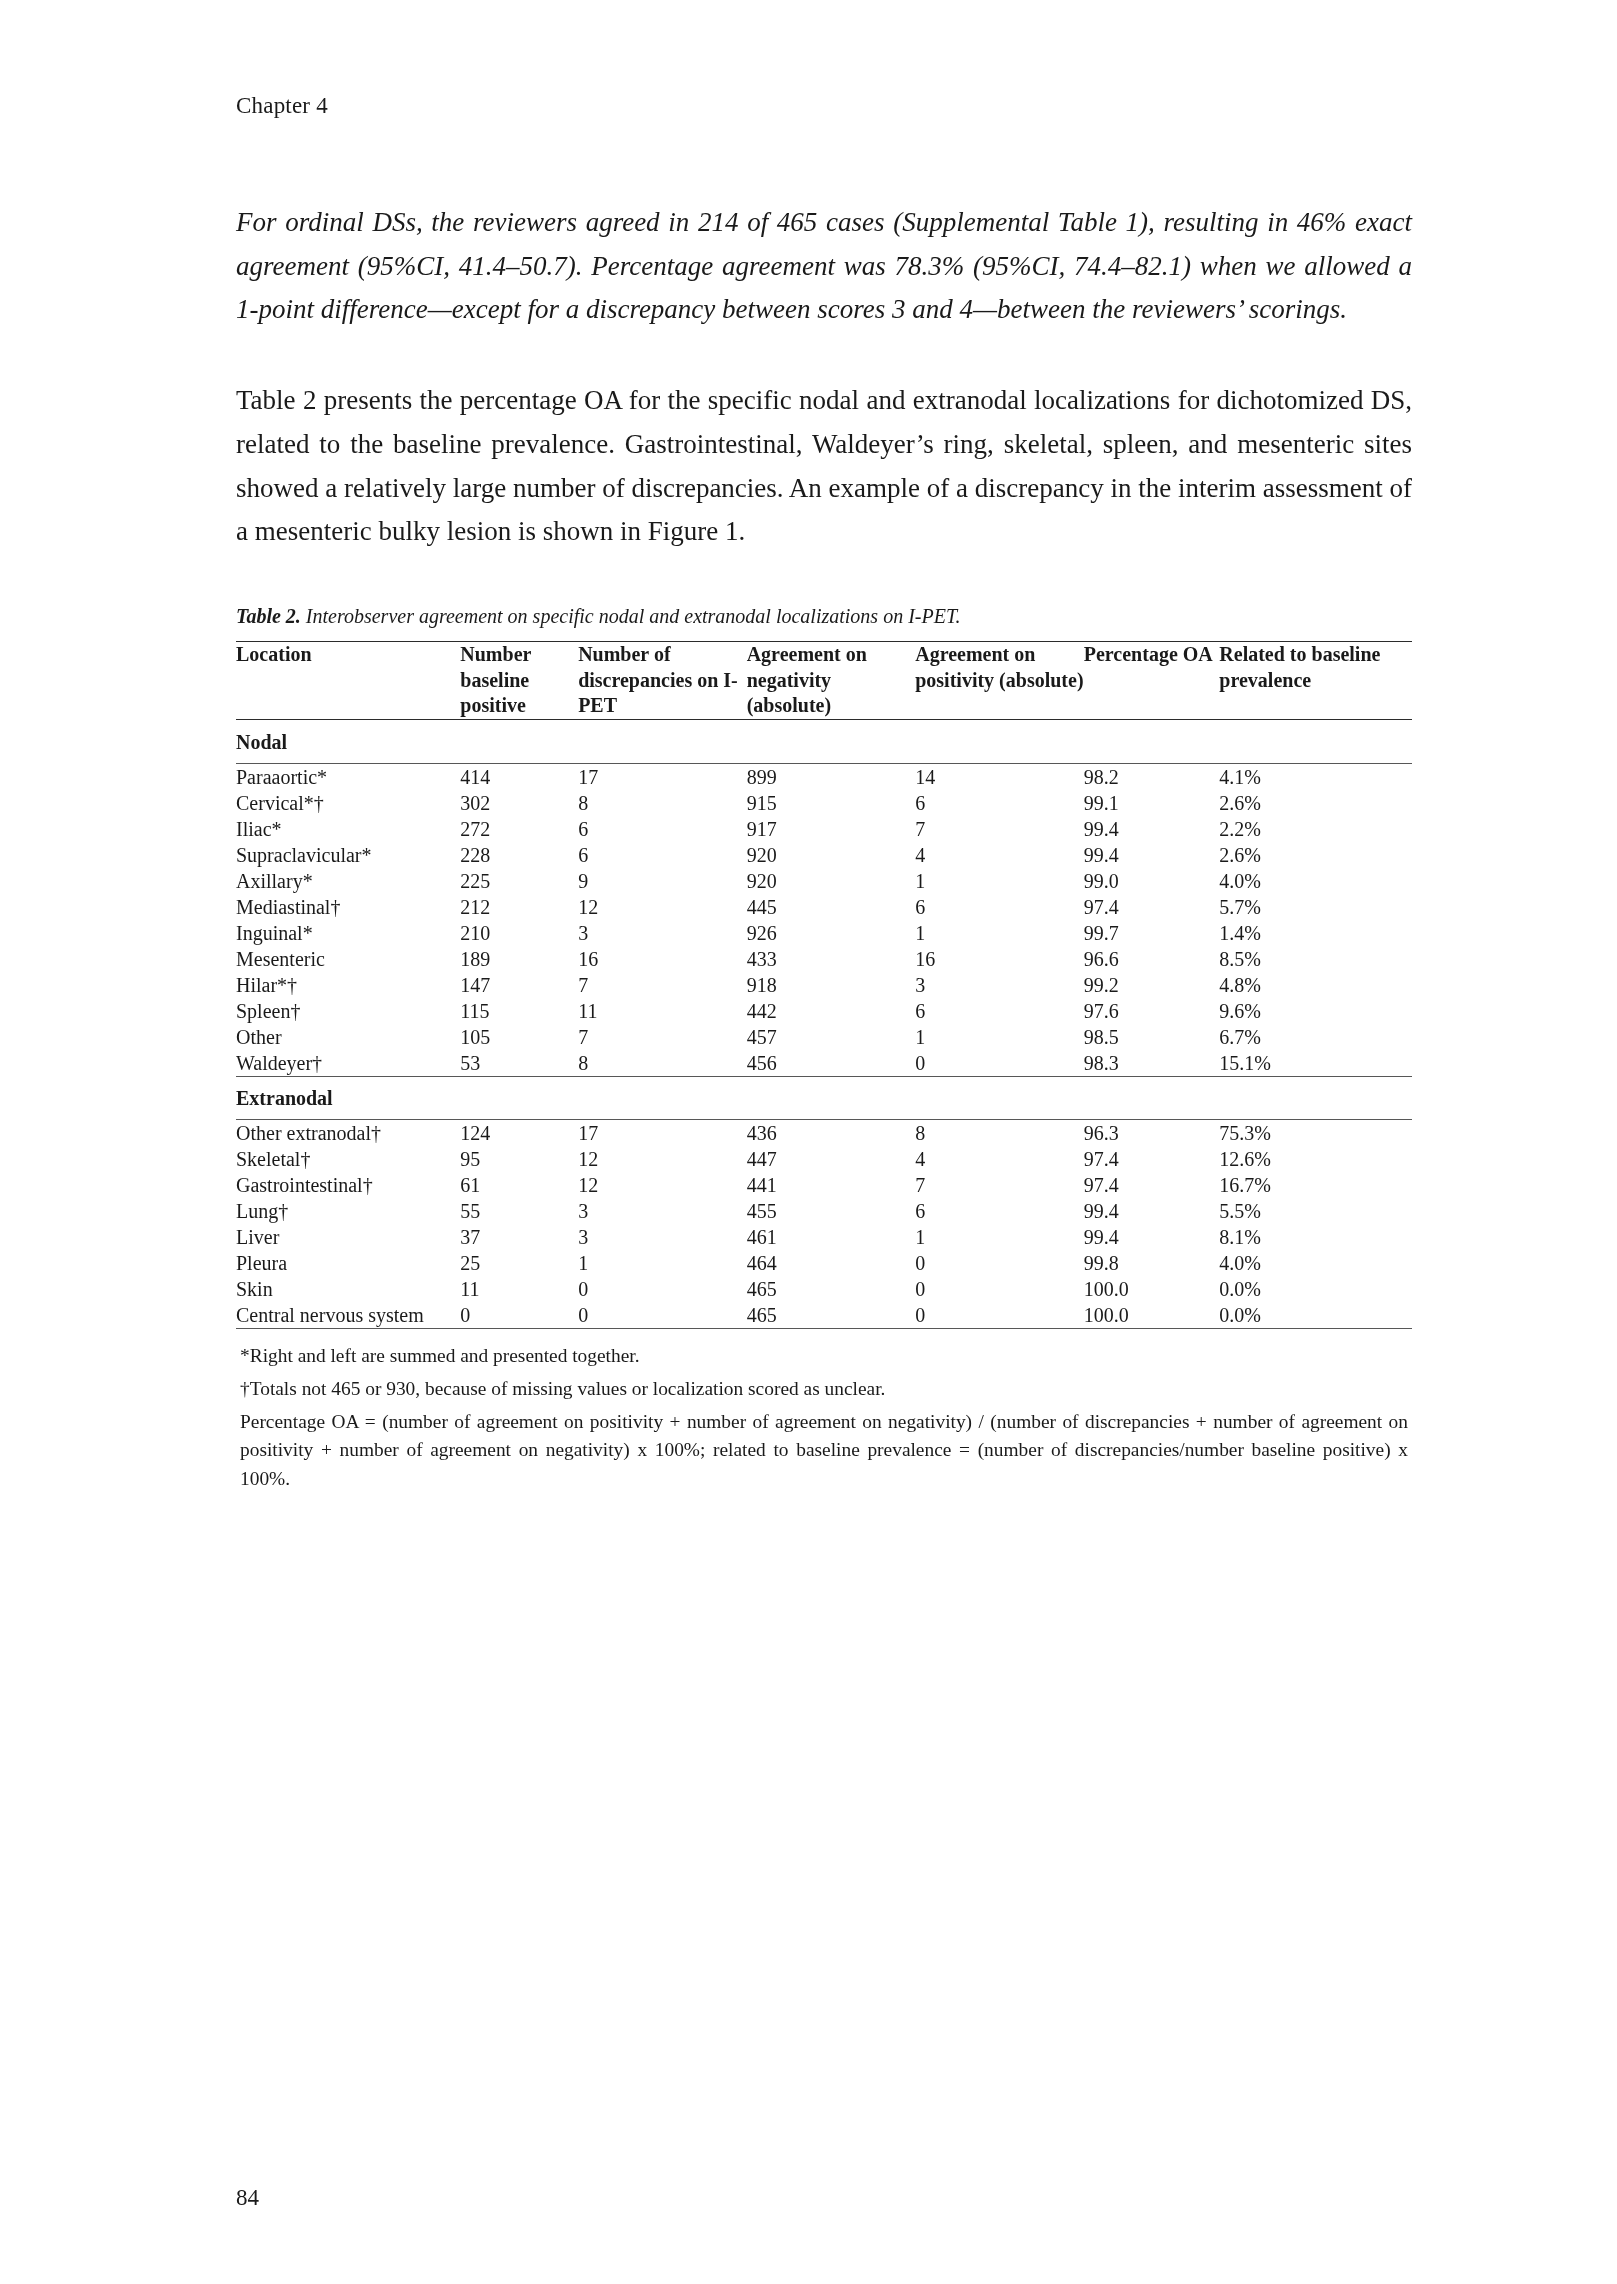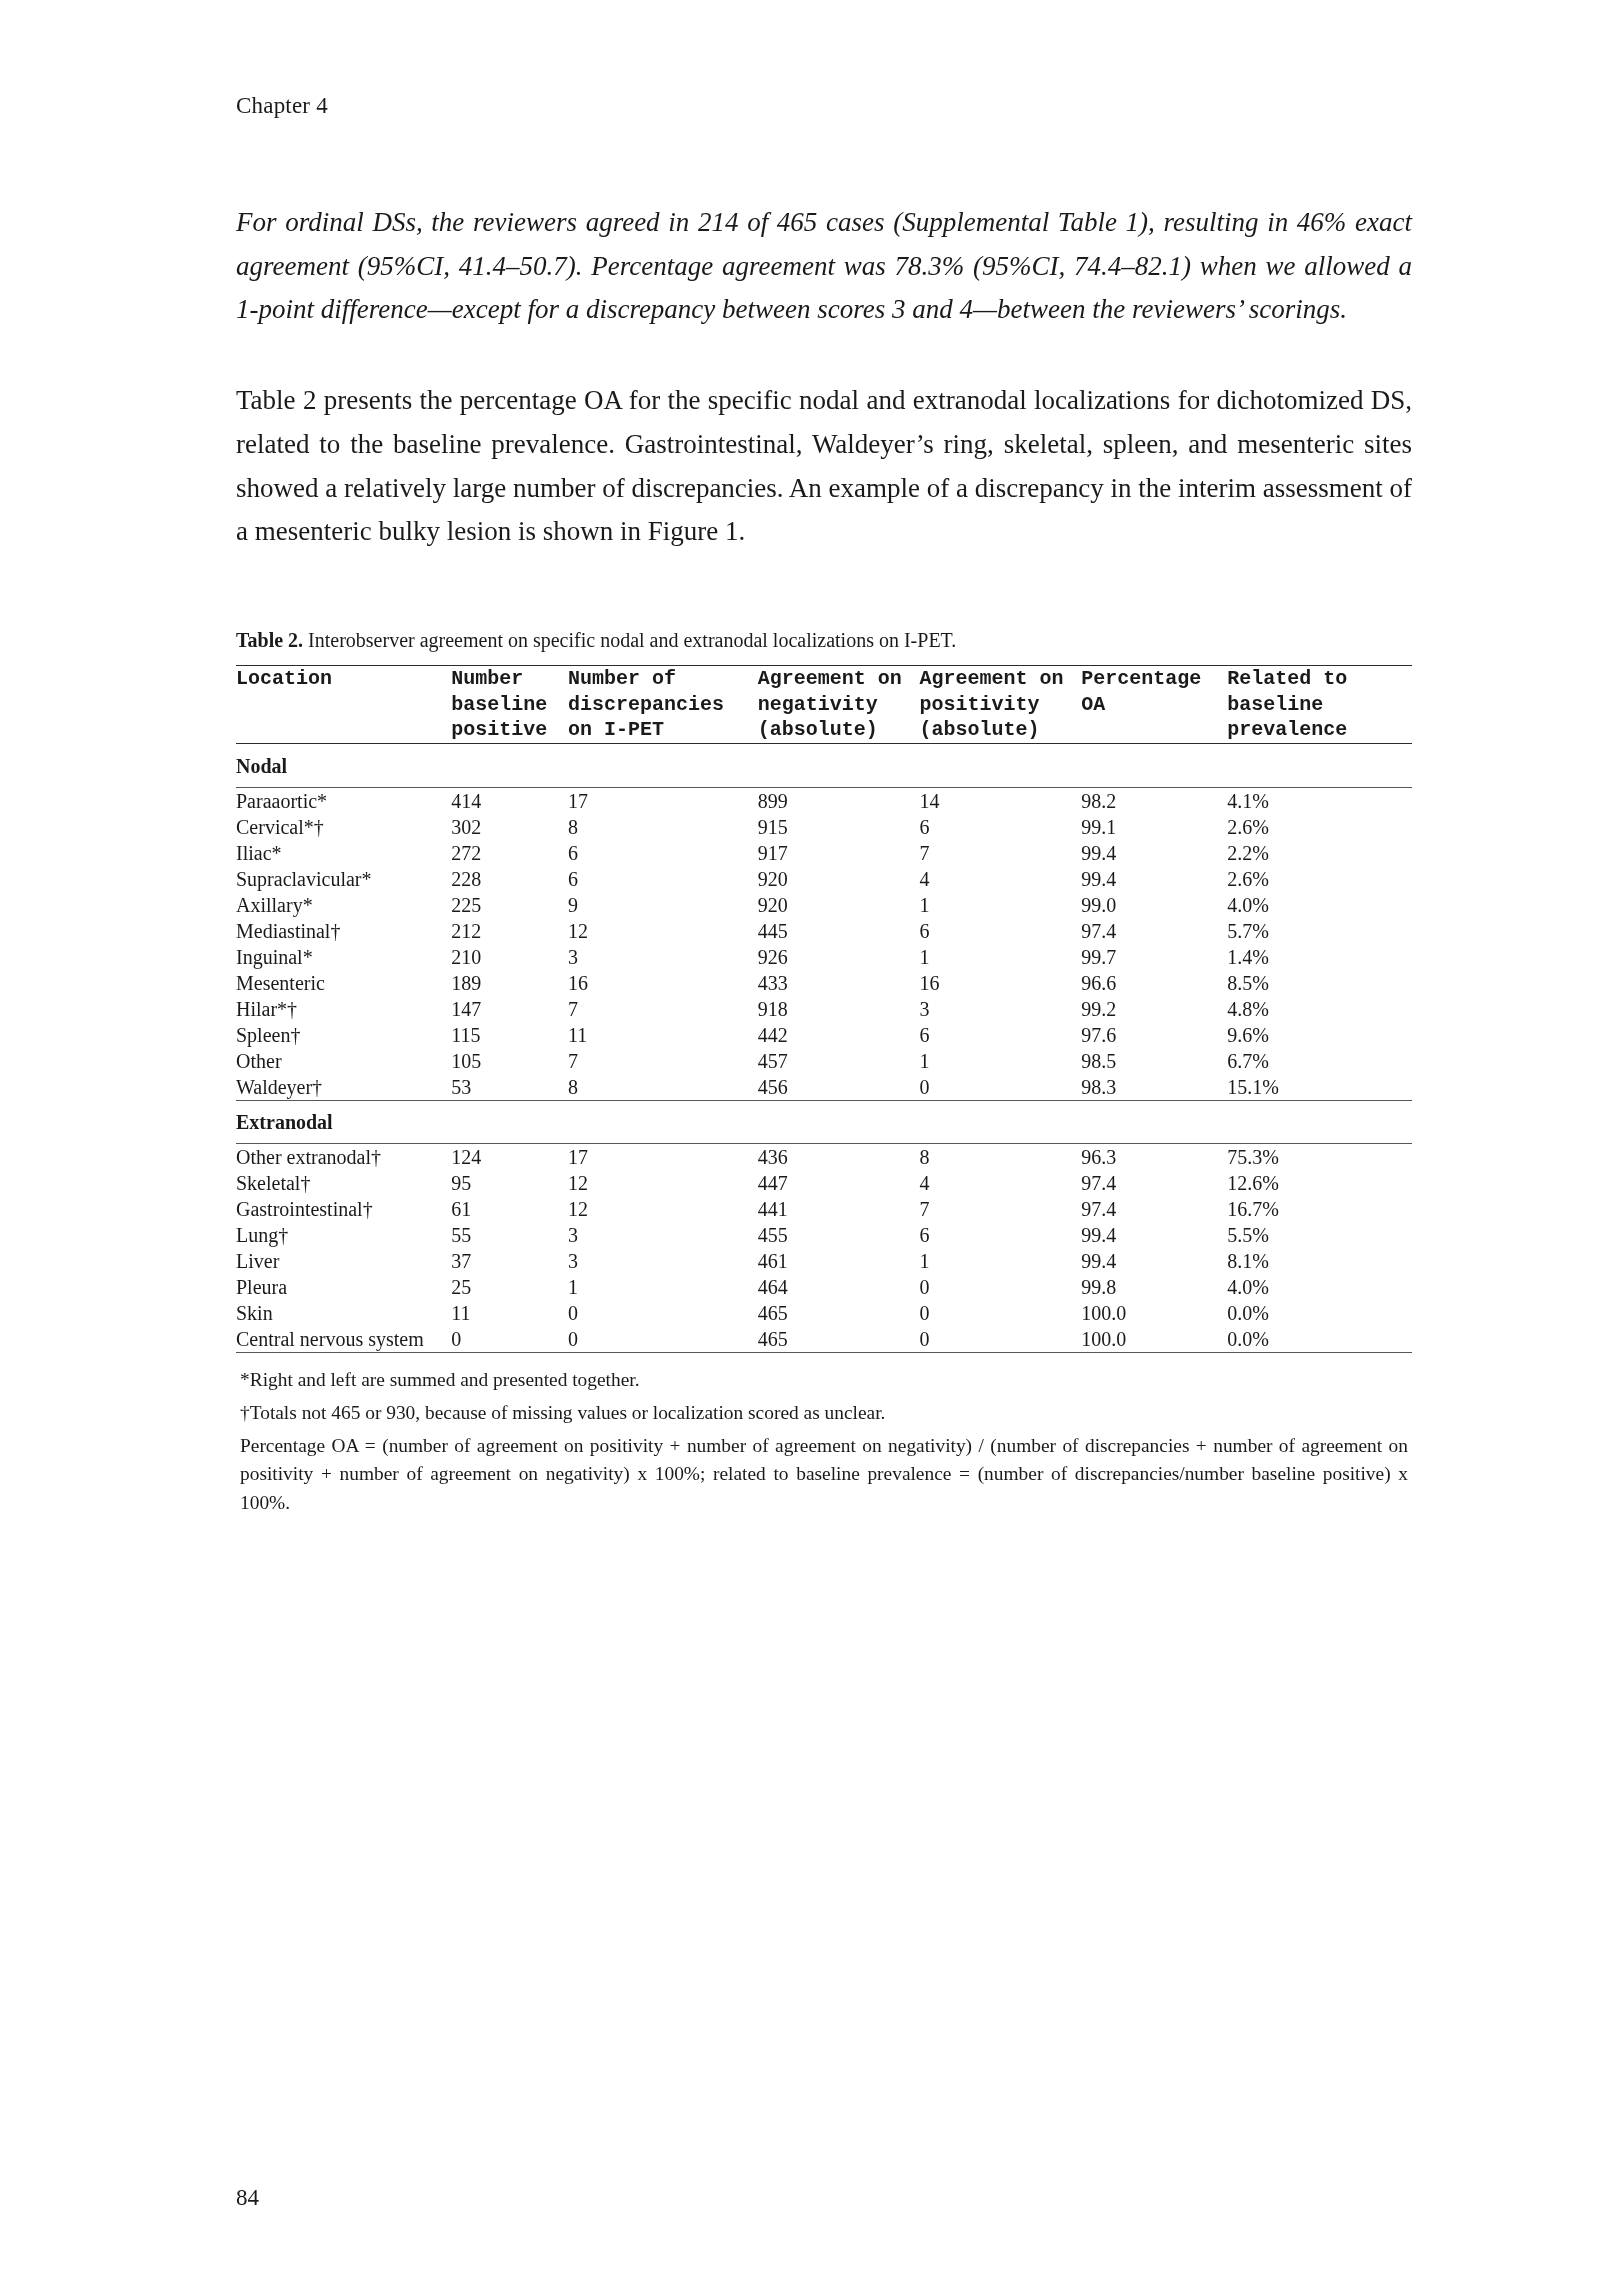--- a/index.html
+++ b/index.html
@@ -37,21 +37,22 @@
     line-height: 1.62;
     text-align: justify;
     margin-top: 0;
   }
   #par-1 { margin-top: 82px; font-style: italic; }
   #par-2 { margin-top: 47px; }
 
   .table-caption {
     font-size: 20px;
     line-height: 1.45;
-    margin-top: 72px;
+    margin-top: 48px;
+    font-style: italic;
   }
   .table-caption .cap-label {
     font-weight: bold;
   }
 
   table.data {
     border-collapse: collapse;
     width: 1176px;
     margin-top: 10px;
     font-size: 20px;
@@ -59,21 +60,21 @@
   table.data th, table.data td {
     text-align: left;
     vertical-align: top;
     padding: 0;
   }
   thead th {
     font-weight: bold;
     line-height: 1.28;
     padding: 8.4px 0 9px 0;
   }
-  .rule-top { border-top: 1.7px solid #2b2b2b; font-family: Liberation Mono, monospace; }
+  .rule-top { border-top: 1.7px solid #2b2b2b; }
   .rule-bottom { border-bottom: 1.7px solid #2b2b2b; }
   .rule-thin-bottom { border-bottom: 1.1px solid #575757; }
 
   tbody td {
     padding: 5.7px 0 5.7px 0;
     line-height: 1.3;
   }
   tr.section-head td {
     font-weight: bold;
     padding: 8.4px 0 7.6px 0;

